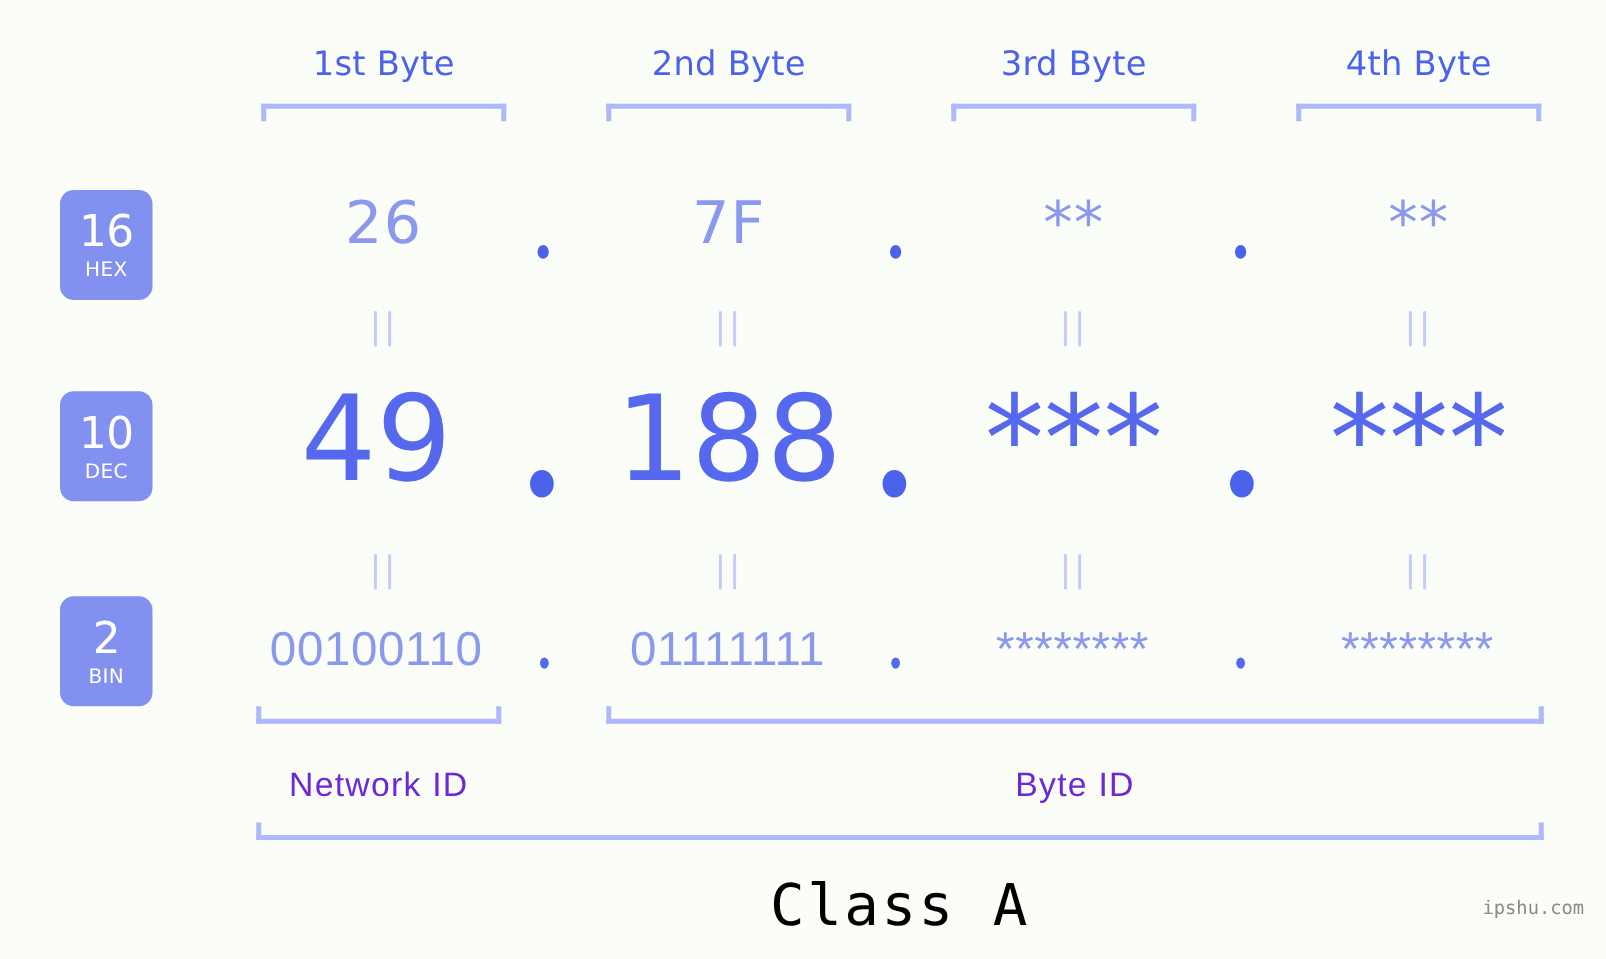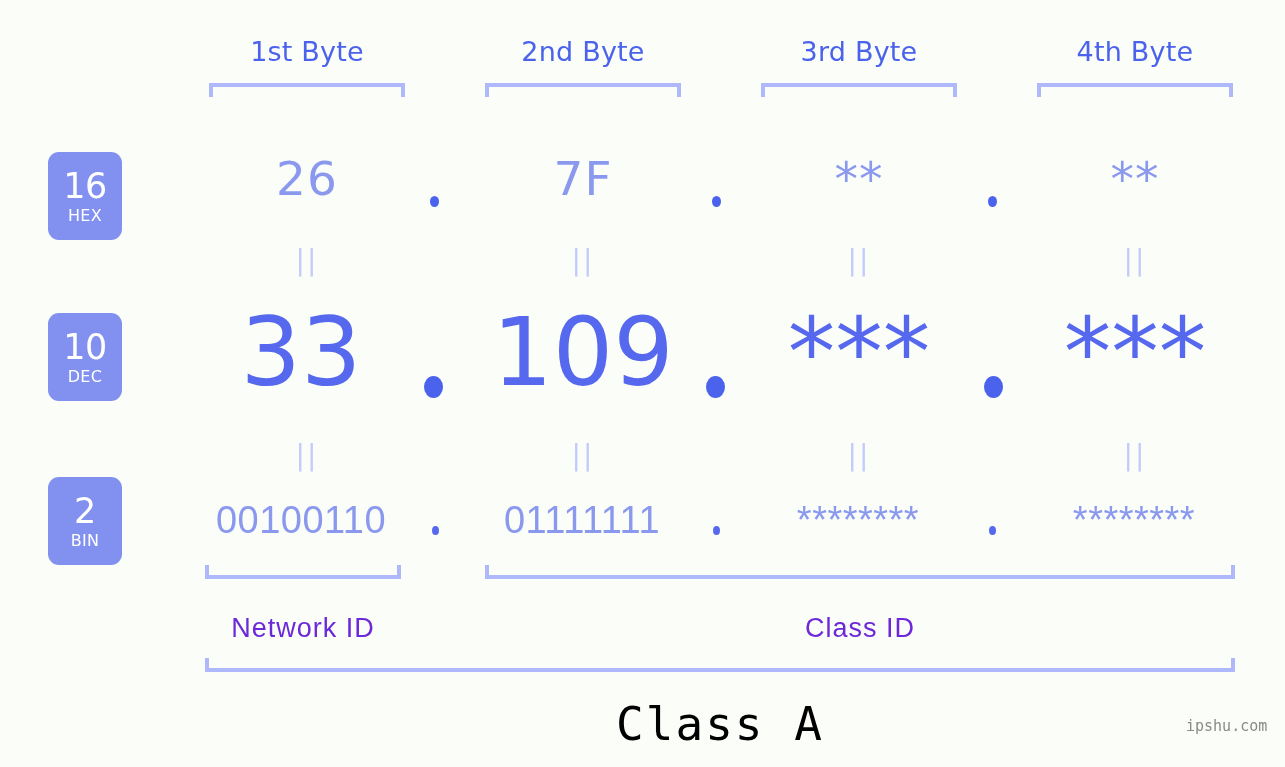--- a/index.html
+++ b/index.html
@@ -163,24 +163,24 @@
   <div class="eq" style="left:209px;top:247px;width:196px;text-align:center;">||</div>
   <div class="eq" style="left:485px;top:247px;width:196px;text-align:center;">||</div>
   <div class="eq" style="left:761px;top:247px;width:196px;text-align:center;">||</div>
   <div class="eq" style="left:1037px;top:247px;width:196px;text-align:center;">||</div>
 
   <div class="badge" style="left:48px;top:313px;">
     <span class="num">10</span>
     <span class="lbl">DEC</span>
   </div>
 
-  <div class="cell decrow" style="left:203px;top:305px;width:196px;">33</div>
+  <div class="cell decrow" style="left:203px;top:305px;width:196px;">49</div>
   <div class="dot dec" style="left:424px;top:376px;"></div>
 
-  <div class="cell decrow" style="left:485px;top:305px;width:196px;">109</div>
+  <div class="cell decrow" style="left:485px;top:305px;width:196px;">188</div>
   <div class="dot dec" style="left:706px;top:376px;"></div>
 
   <div class="cell decrow" style="left:761px;top:305px;width:196px;">***</div>
   <div class="dot dec" style="left:984px;top:376px;"></div>
 
   <div class="cell decrow" style="left:1037px;top:305px;width:196px;">***</div>
 
   <div class="eq" style="left:209px;top:442px;width:196px;text-align:center;">||</div>
   <div class="eq" style="left:485px;top:442px;width:196px;text-align:center;">||</div>
   <div class="eq" style="left:761px;top:442px;width:196px;text-align:center;">||</div>
@@ -199,20 +199,20 @@
 
   <div class="cell binrow" style="left:759px;top:501px;width:198px;">********</div>
   <div class="dot bin" style="left:989px;top:526px;"></div>
 
   <div class="cell binrow" style="left:1035px;top:501px;width:198px;">********</div>
 
   <div class="bracket-up" style="left:205px;top:565px;width:196px;"></div>
   <div class="region-label" style="left:205px;top:613px;width:196px;">Network ID</div>
 
   <div class="bracket-up" style="left:485px;top:565px;width:750px;"></div>
-  <div class="region-label" style="left:485px;top:613px;width:750px;">Class ID</div>
+  <div class="region-label" style="left:485px;top:613px;width:750px;">Byte ID</div>
 
   <div class="bracket-up" style="left:205px;top:658px;width:1030px;"></div>
   <div class="class-label" style="left:205px;top:697px;width:1030px;">Class A</div>
 
   <div class="watermark" style="left:1186px;top:717px;">ipshu.com</div>
 
 </div>
 
 </body></html>

